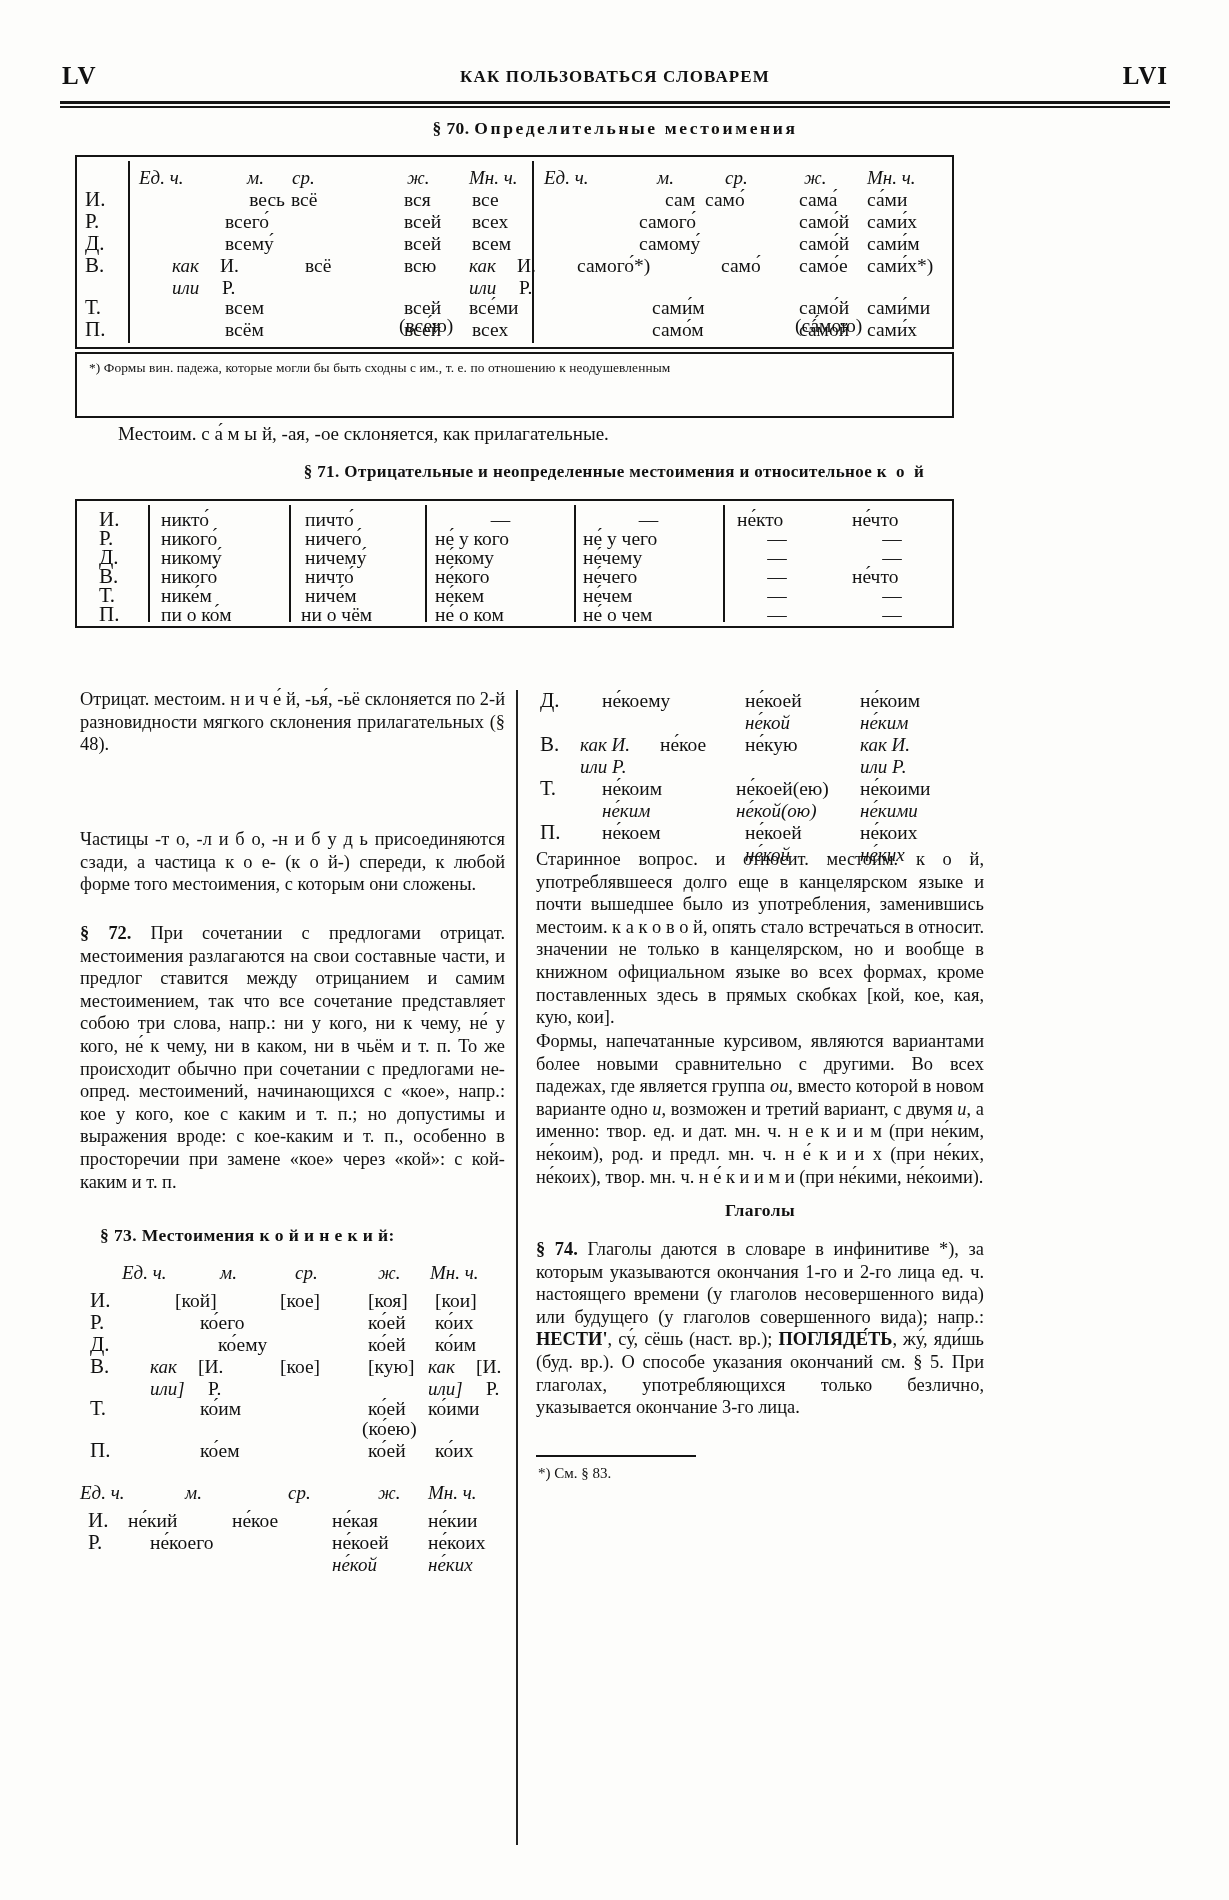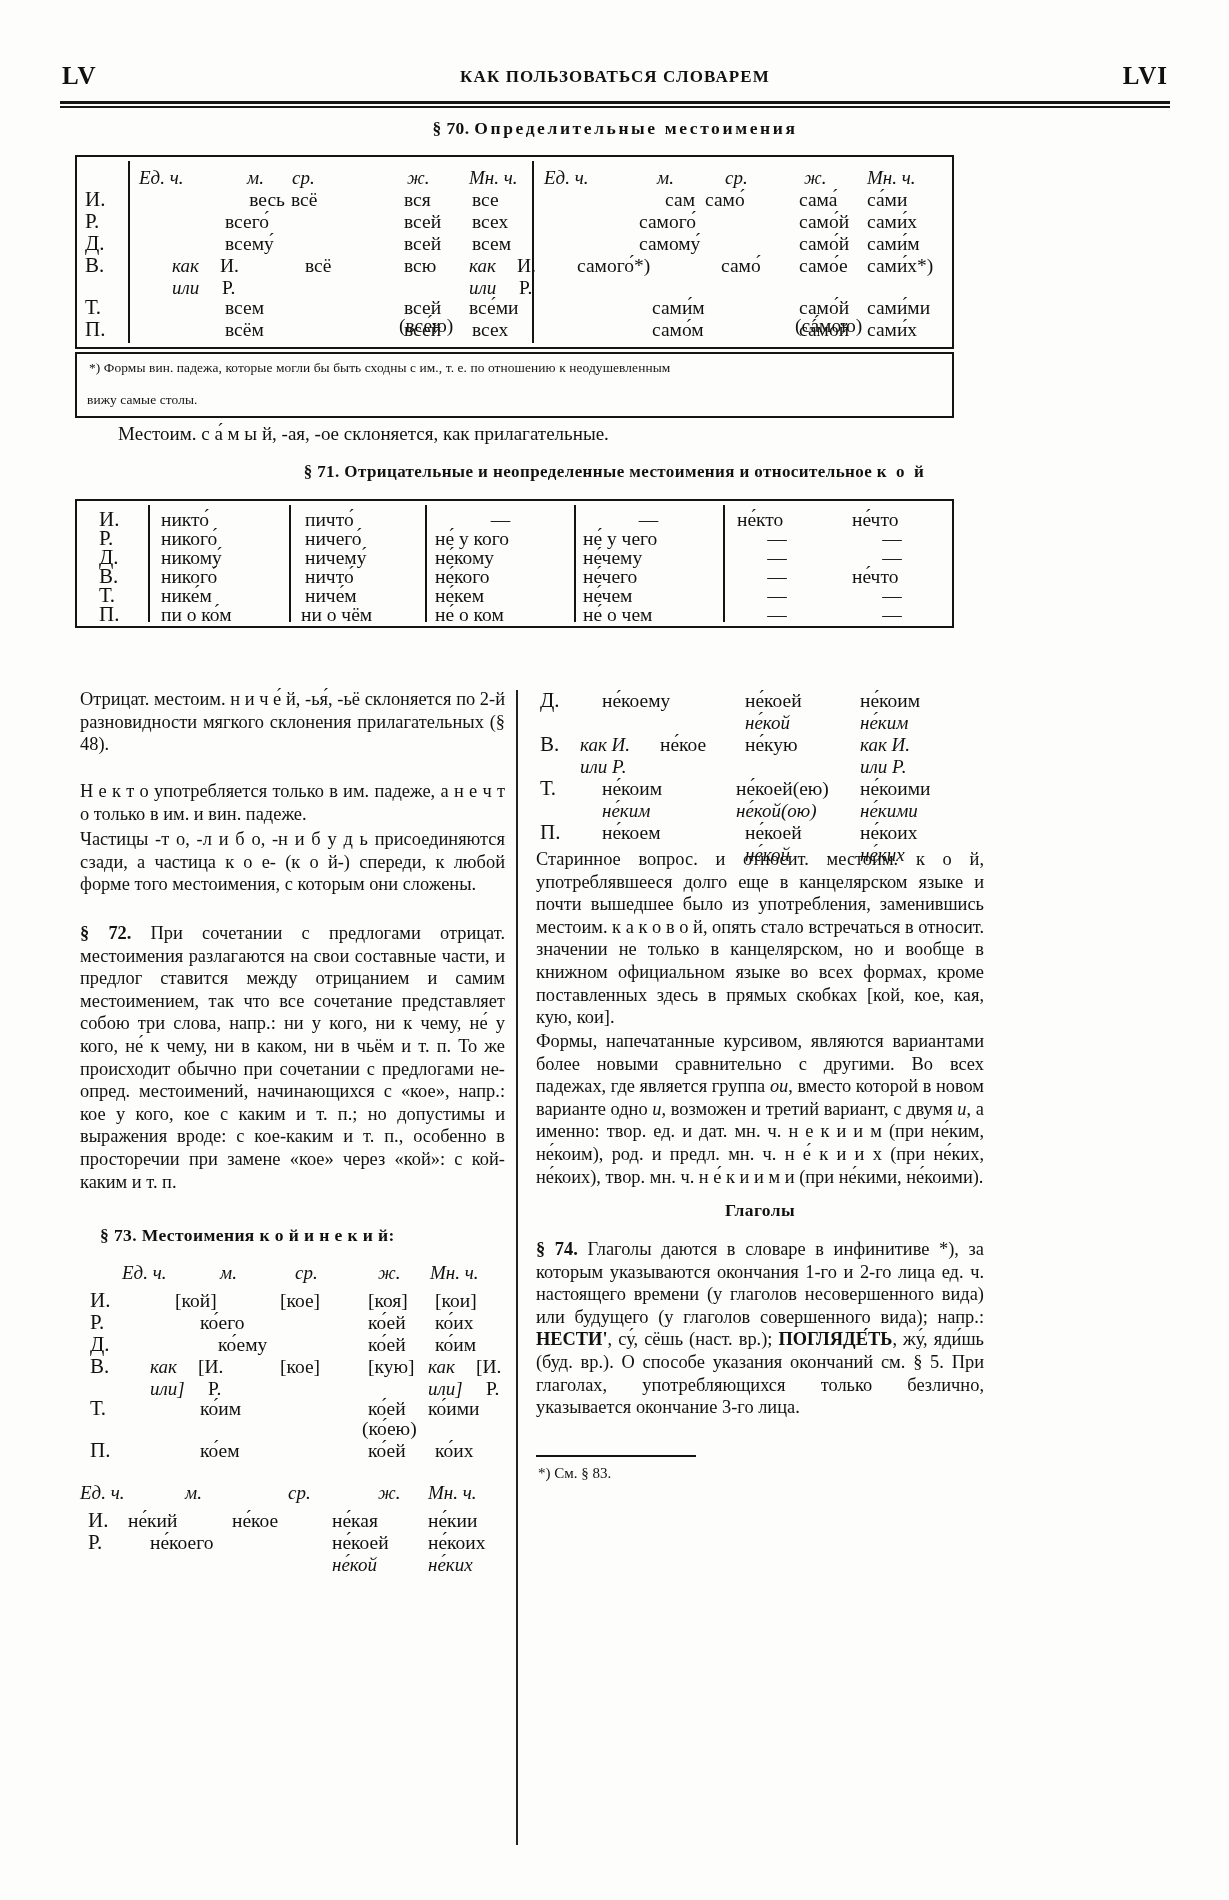--- a/index.html
+++ b/index.html
@@ -156,21 +156,20 @@
 
     <div class="cell" style="left:718px;top:158px;width:95px;">(са́мою)</div>
 
     <div class="cell" style="left:575px;top:162px;width:100px;">само́м</div>
     <div class="cell" style="left:722px;top:162px;width:80px;">са́мой</div>
     <div class="cell" style="left:790px;top:162px;width:90px;">сами́х</div>
   </div>
 
   <div class="fnbox" style="left:75px;top:352px;width:875px;height:62px;">
     <div class="fntext" style="left:12px;top:6px;width:850px;">*) Формы вин. падежа, которые могли бы быть сходны с им., т. е. по отношению к неодушевленным</div>
-    <div class="fntext" style="left:10px;top:38px;width:850px;">вижу самые столы.</div>
   </div>
 
   <div class="para" style="left:118px;top:423px;width:800px;font-size:19px;">Местоим.  с а́ м ы й,  -ая,  -ое  склоняется,  как  прилагательные.</div>
 
   <div class="sec-head" style="left:60px;top:462px;width:1110px;font-size:17px;">
     <span>§ 71.</span>
     <span>Отрицательные и неопределенные местоимения и относительное </span><span class="sp">к о й</span>
   </div>
 
   <div class="tbl" style="left:75px;top:499px;width:875px;height:125px;">
@@ -227,21 +226,20 @@
     <div class="cell" style="left:506px;top:103px;width:143px;">не́ о чем</div>
     <div class="cell ctr" style="left:650px;top:103px;width:100px;">—</div>
     <div class="cell ctr" style="left:765px;top:103px;width:100px;">—</div>
   </div>
 
 
   <div class="colrule" style="left:516px;top:690px;height:1155px;"></div>
 
   <div class="para" style="left:80px;top:688px;width:425px;text-indent:0;">Отрицат.  местоим.  н и ч е́ й,  -ья́,  -ьё склоняется  по  2-й разновидности  мягкого склонения прилагательных  (§ 48).</div>
 
-  <div class="para" style="left:80px;top:780px;width:425px;">Н е к т о употребляется только в им. падеже, а н е ч т о только в им. и вин. падеже.</div>
 
   <div class="para" style="left:80px;top:828px;width:425px;">Частицы -т о,  -л и б о,  -н и б у д ь присоединяются сзади, а частица к о е- (к о й-) спереди, к любой форме того местоимения, с которым они сложены.</div>
 
   <div class="para" style="left:80px;top:922px;width:425px;"><b>§ 72.</b>
     <span>При сочетании с предлогами отрицат. местоимения разлагаются на свои составные части, и предлог ставится между отрицанием и самим местоимением, так что все сочетание представляет собою три слова, напр.: ни у кого, ни к чему, не́ у кого, не́ к чему, ни в каком, ни в чьём и т. п. То же происходит обычно при сочетании с предлогами не-опред. местоимений, начинающихся с «кое», напр.: кое у кого, кое с каким и т. п.; но допустимы и выражения вроде: с кое-каким и т. п., особенно в просторечии при замене «кое» через «кой»: с кой-каким и т. п.</span></div>
 
   <div class="sec-head" style="left:80px;top:1225px;width:425px;text-align:left;">
     <span style="margin-left:20px;">§ 73.</span>
     <span>Местоимения  к о й  и  н е к и й:</span>
   </div>

